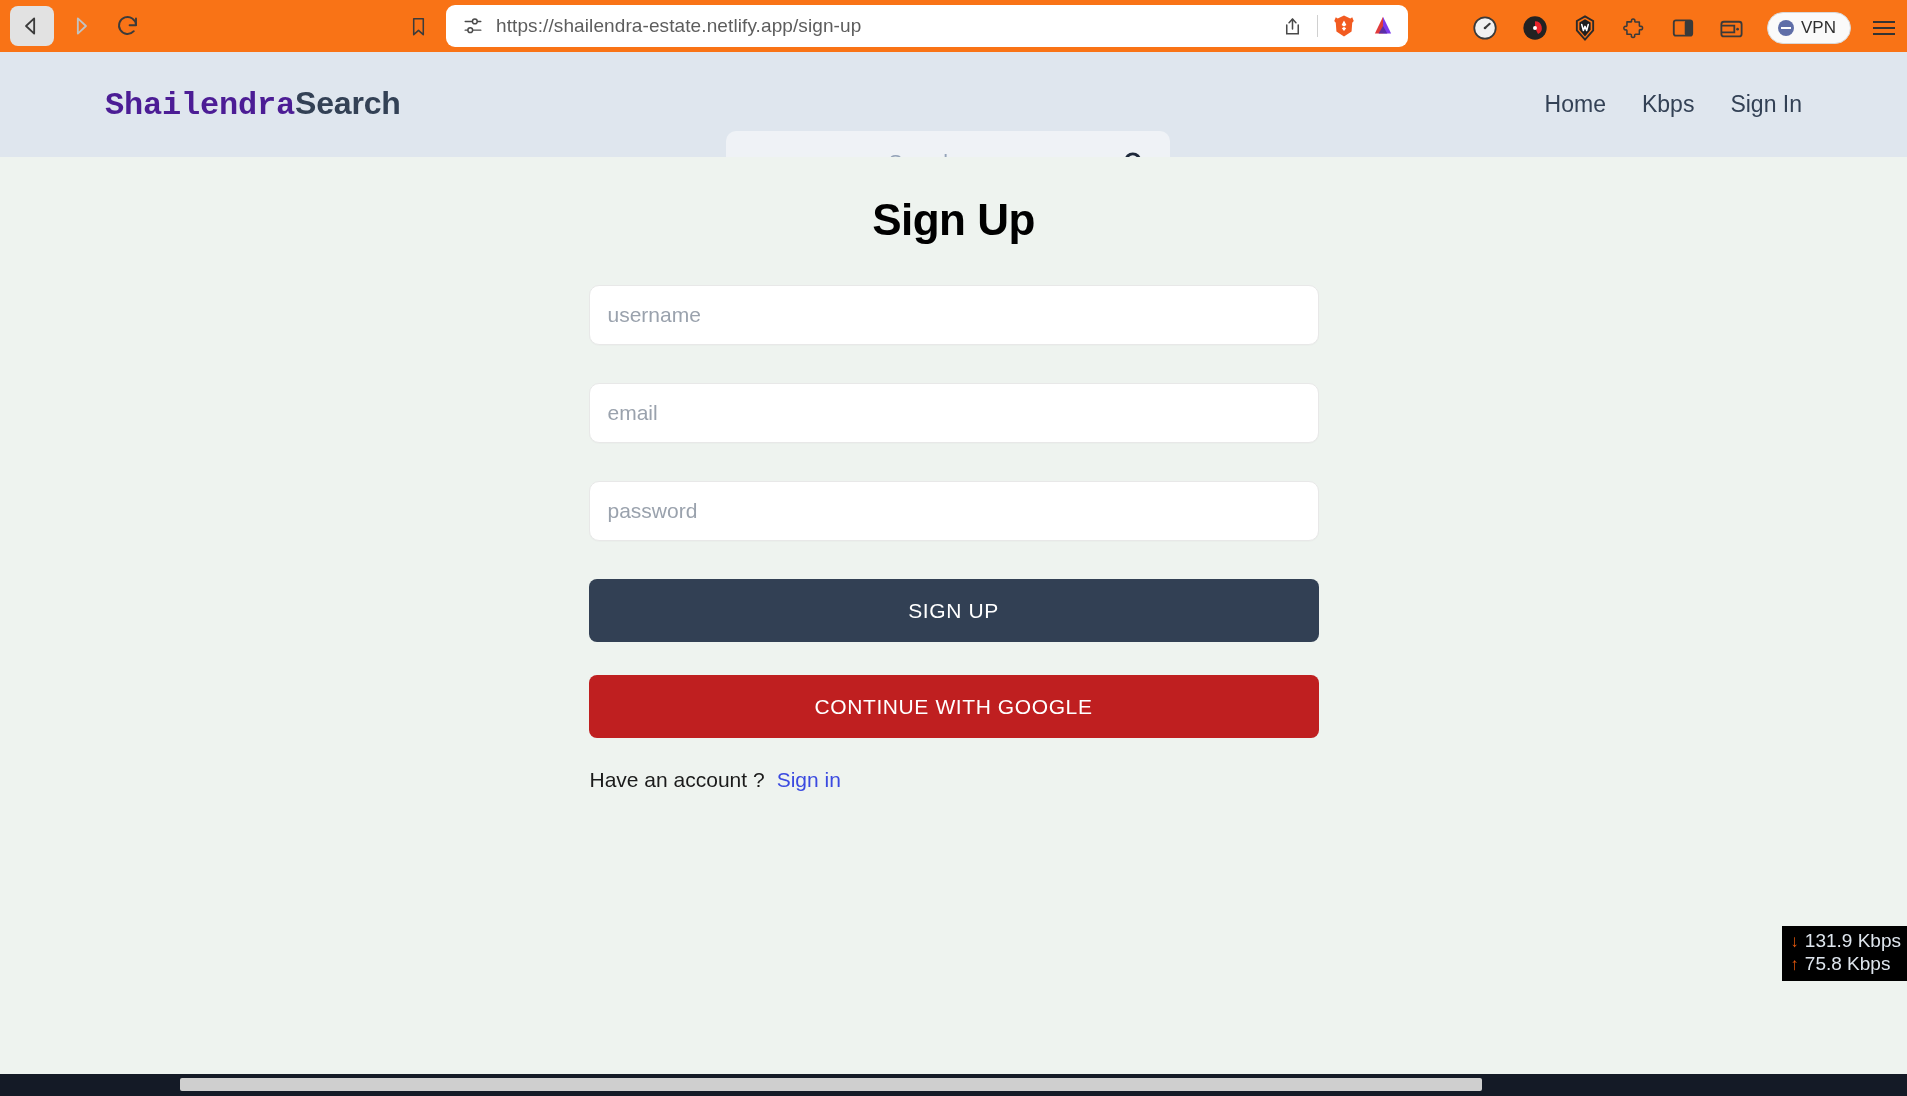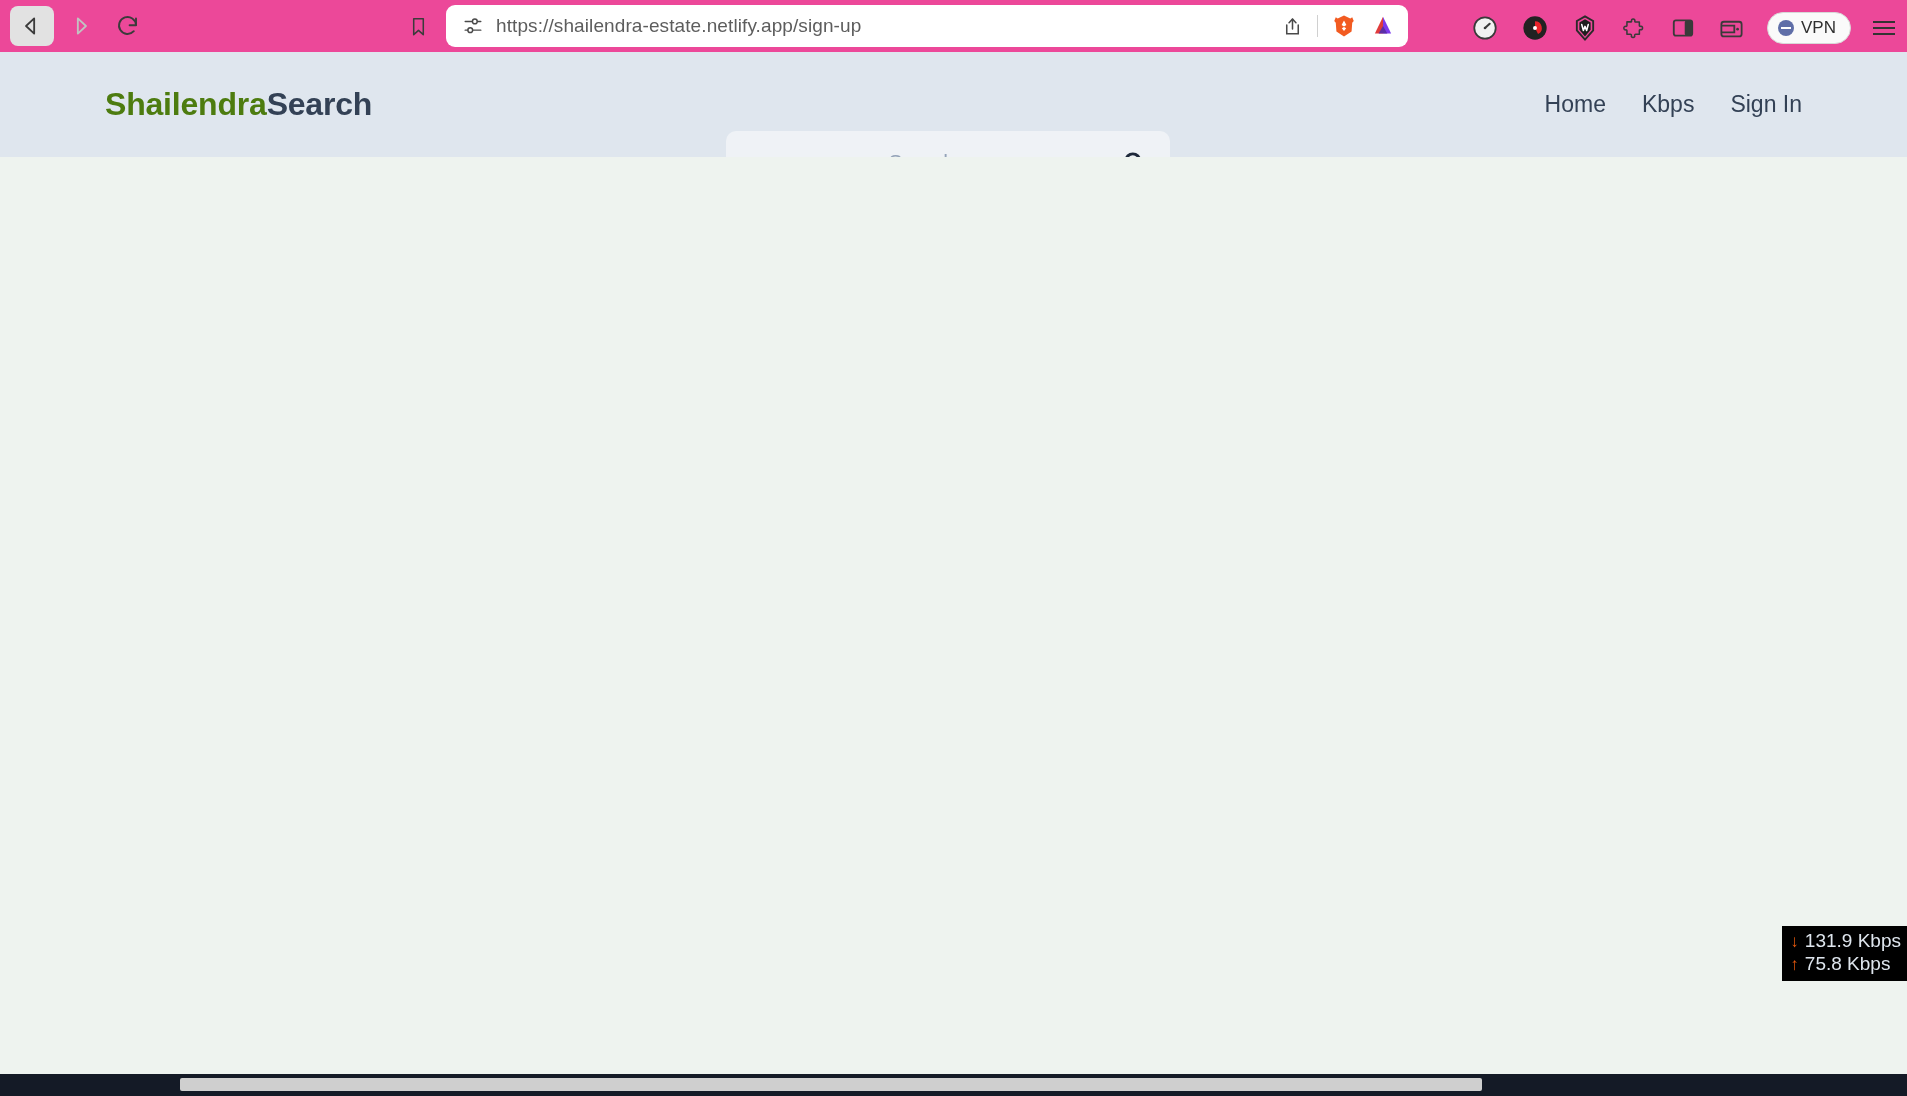--- a/index.html
+++ b/index.html
@@ -6,21 +6,21 @@
   html, body {
     width: 1907px; height: 1096px;
     font-family: "Liberation Sans", sans-serif;
     background: #eef3ef;
     overflow: hidden;
   }
 
   
   .browser-bar {
     height: 52px; width: 100%;
-    background: #ec4899;
+    background: #f97316;
     display: flex; align-items: center;
     padding: 0 10px;
     gap: 4px;
     position: relative;
   }
   .nav-btn {
     width: 44px; height: 40px;
     display: flex; align-items: center; justify-content: center;
     border-radius: 8px;
     color: #3b3b3b;
@@ -80,21 +80,21 @@
     background: #dfe6ee;
     display: flex; align-items: center;
     position: relative;
   }
   .brand {
     font-size: 32px; font-weight: 700;
     margin-left: 105px;
     letter-spacing: -.2px;
     white-space: nowrap;
   }
-  .brand .b1 { color: #4d7c0f; }
+  .brand .b1 { color: #4c1d95; font-family: Liberation Mono, monospace; }
   .brand .b2 { color: #334155; }
   .search-box {
     position: absolute; left: 726px; top: 79px;
     width: 444px; height: 62px;
     background: #eff2f6; border-radius: 10px;
     display: flex; align-items: center;
     padding: 0 22px;
   }
   .search-input {
     flex: 1; border: none; outline: none;
@@ -335,20 +335,44 @@
   </form>
 
   <nav class="site-nav">
     <a href="#">Home</a>
     <a href="#">Kbps</a>
     <a href="#">Sign In</a>
   </nav>
 </header>
 
 <main class="page">
+  <div class="form-wrap">
+    <h1 class="page-title">Sign Up</h1>
+
+    <div class="field">
+      <input type="text" placeholder="username" style="">
+    </div>
+
+    <div class="field">
+      <input type="text" placeholder="email" style="">
+    </div>
+
+    <div class="field">
+      <input type="text" placeholder="password" style="">
+    </div>
+
+    <button class="btn btn-signup">SIGN UP</button>
+
+    <button class="btn btn-google">CONTINUE WITH GOOGLE</button>
+
+    <div class="have-account">
+      <span>Have an account ?</span>
+      <a href="#">Sign in</a>
+    </div>
+  </div>
 
   <div class="net-monitor">
     <div class="net-row">
       <span class="net-arrow">↓</span>
       <span>131.9 Kbps</span>
     </div>
     <div class="net-row">
       <span class="net-arrow">↑</span>
       <span>75.8 Kbps</span>
     </div>

